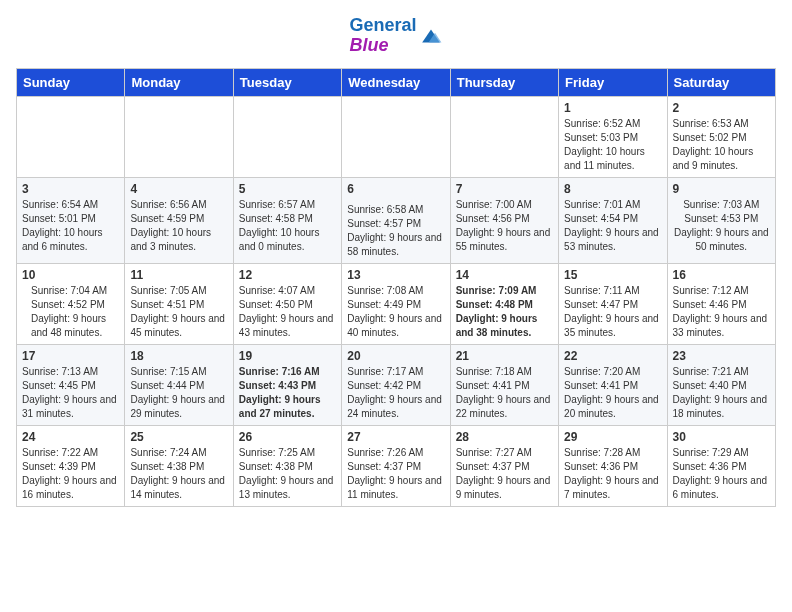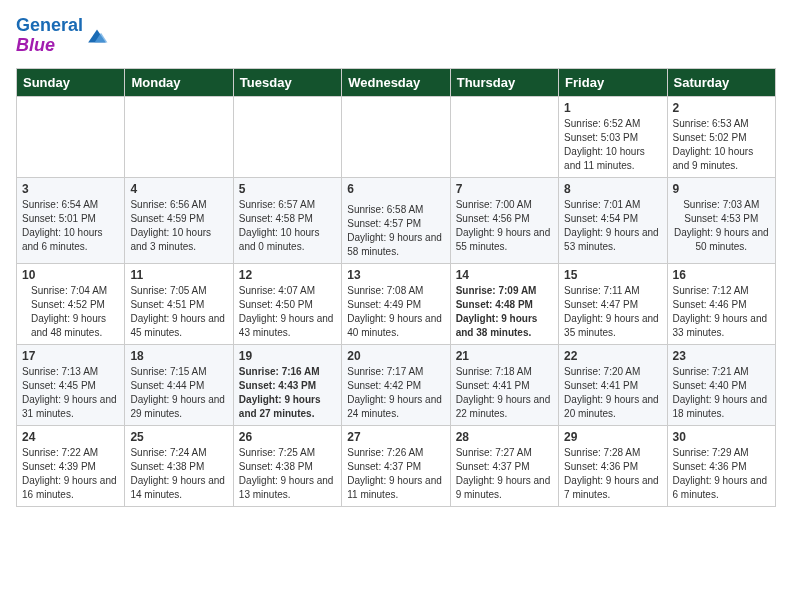--- a/index.html
+++ b/index.html
@@ -37,31 +37,31 @@
       font-size: 36px;
       font-weight: bold;
       color: #333;
     }
     .calendar-subtitle {
       font-size: 16px;
       color: #555;
     }
     .top-row {
       display: flex;
-      justify-content: space-between;
+      justify-content: center;
       align-items: flex-start;
       margin-bottom: 8px;
     }
     table {
       width: 100%;
       border-collapse: collapse;
       table-layout: fixed;
     }
     thead tr th {
-      background: #14532d;
+      background: #1d4ed8;
       color: #fff;
       text-align: left;
       padding: 6px 6px;
       font-size: 13px;
       font-weight: bold;
       border: 1px solid #ccc;
     }
     tbody tr td {
       border: 1px solid #ccc;
       vertical-align: top;

